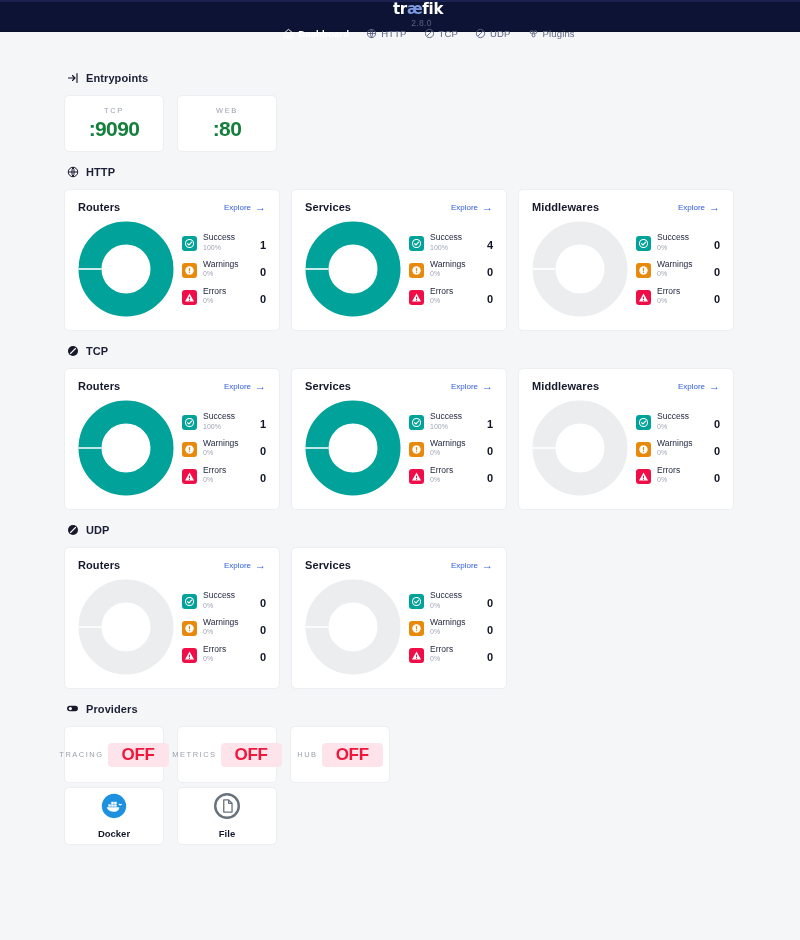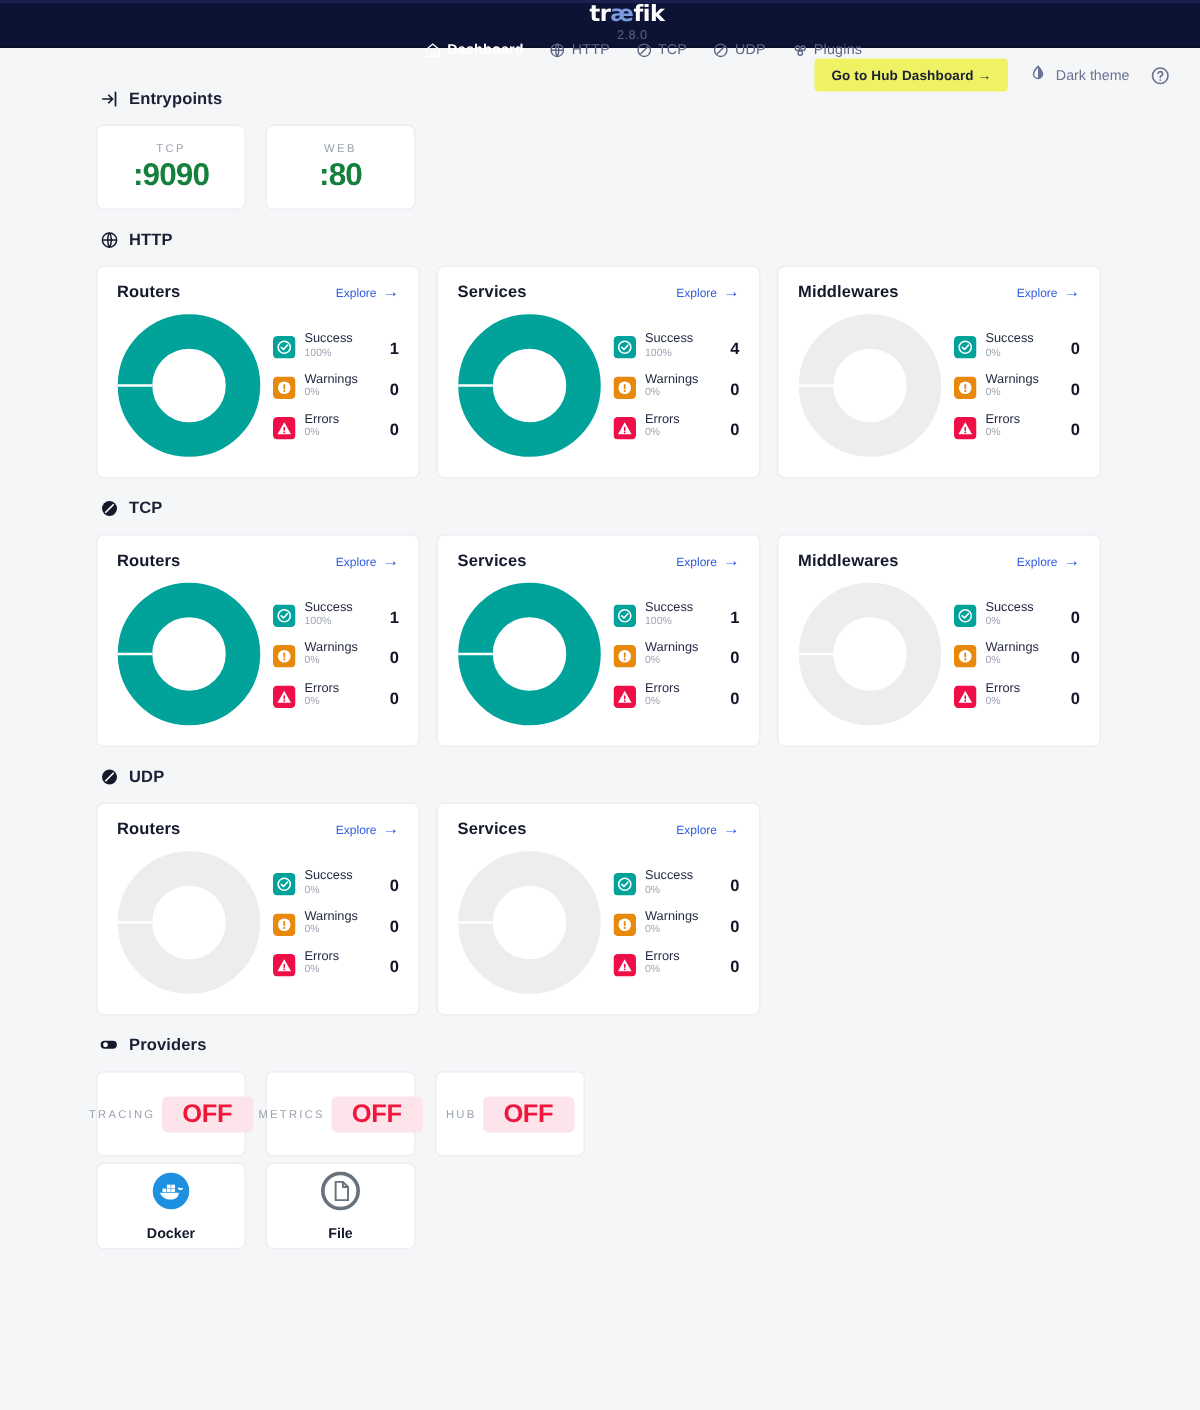--- a/index.html
+++ b/index.html
@@ -58,21 +58,21 @@
     border-radius: 3px;
     letter-spacing: .1px;
     cursor: pointer;
     border: none;
     white-space: nowrap;
   }
   .theme-toggle { display:flex; align-items:center; gap:6px; font-size:9.5px; color:#6a7292; cursor:pointer;}
   .help-icon { cursor:pointer; display:flex; }
 
   
-  .page { padding: 14px 64px 0 64px; }
+  .page { padding: 26px 64px 0 64px; }
   .section { margin-bottom: 4px; }
   .section-title {
     display: flex; align-items: center; gap: 7px;
     font-size: 11px; font-weight: 700; color: #1a1f36;
     margin: 13px 0 11px 2px;
     letter-spacing: .1px;
   }
   .section-title .sicon { display:flex; align-items:center; justify-content:center; width:13px; height:13px;}
 
   
@@ -190,39 +190,20 @@
         <svg width="11" height="11" viewBox="0 0 24 24" fill="none" stroke="#5d6585" stroke-width="2">
             <circle cx="8" cy="9" r="3.2"></circle>
             <circle cx="16" cy="9" r="3.2"></circle>
             <circle cx="12" cy="16" r="3.2"></circle>
           </svg>
       </span>
       <span>Plugins</span>
     </div>
   </div>
 
-  <div class="nav-right">
-    <button class="hub-btn">Go to Hub Dashboard →</button>
-    <div class="theme-toggle">
-      <span class="sicon">
-        <svg width="12" height="12" viewBox="0 0 24 24">
-            <path d="M12 2.5c3.6 4 6 7 6 10a6 6 0 0 1-12 0c0-3 2.4-6 6-10z" fill="none" stroke="#6a7292" stroke-width="2"></path>
-            <path d="M12 2.5c3.6 4 6 7 6 10a6 6 0 0 1-6 6z" fill="#6a7292"></path>
-          </svg>
-      </span>
-      <span>Dark theme</span>
-    </div>
-    <div class="help-icon">
-      <svg width="13" height="13" viewBox="0 0 24 24" fill="none" stroke="#6a7292" stroke-width="2">
-          <circle cx="12" cy="12" r="9.5"></circle>
-          <path d="M9.3 9.2a2.8 2.8 0 1 1 3.4 3.2c-.5.2-.7.7-.7 1.2v.5" stroke-linecap="round"></path>
-          <circle cx="12" cy="17.3" r="1.1" fill="#6a7292" stroke="none"></circle>
-        </svg>
-    </div>
-  </div>
 </div>
 
 <div class="page">
 
   <div class="section">
     <div class="section-title">
       <span class="sicon">
         <svg width="12" height="12" viewBox="0 0 24 24" fill="none" stroke="#16192b" stroke-width="2.3" stroke-linecap="round">
             <path d="M3 12h12M11 7l5 5-5 5M20 3v18"></path>
           </svg>

